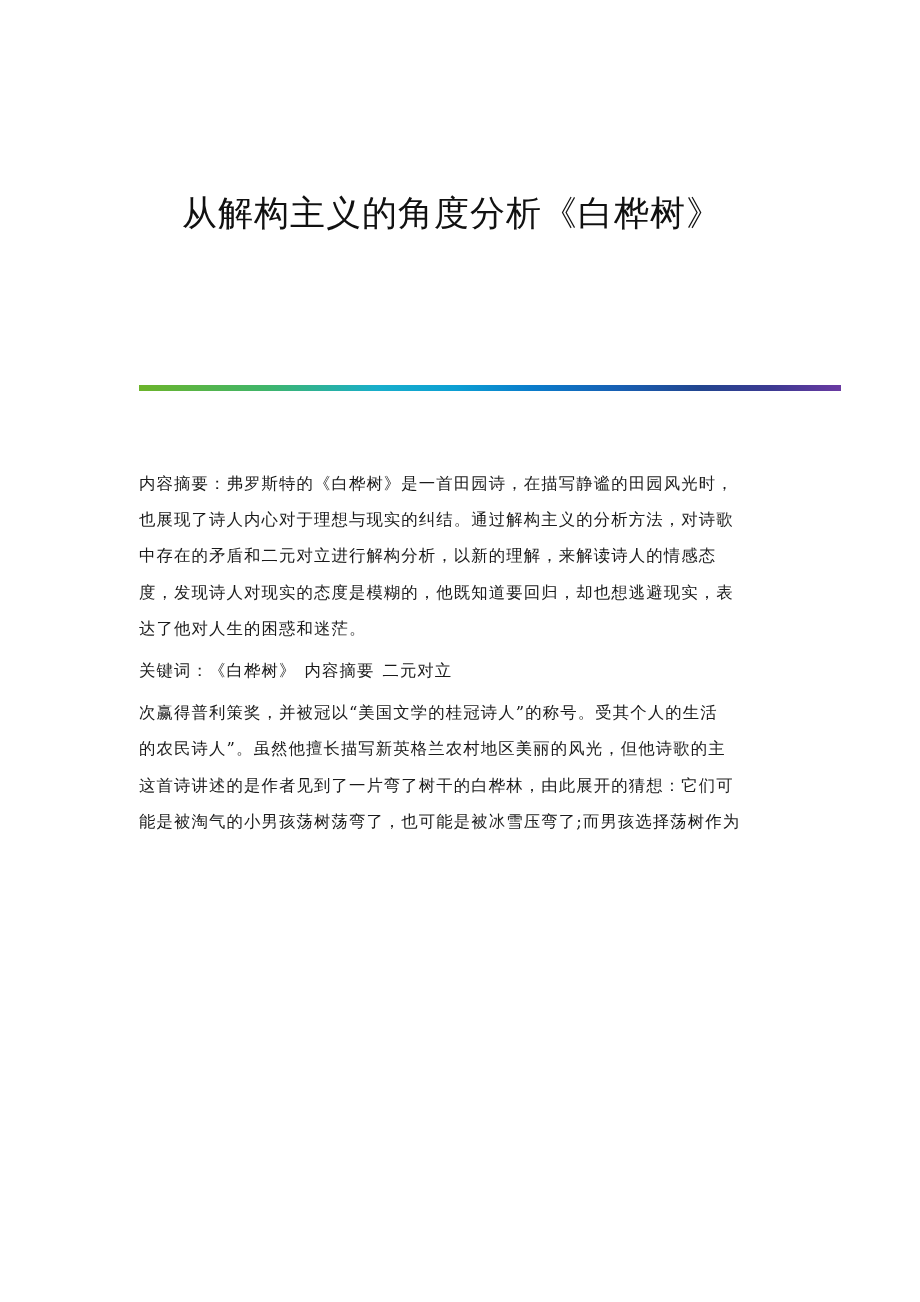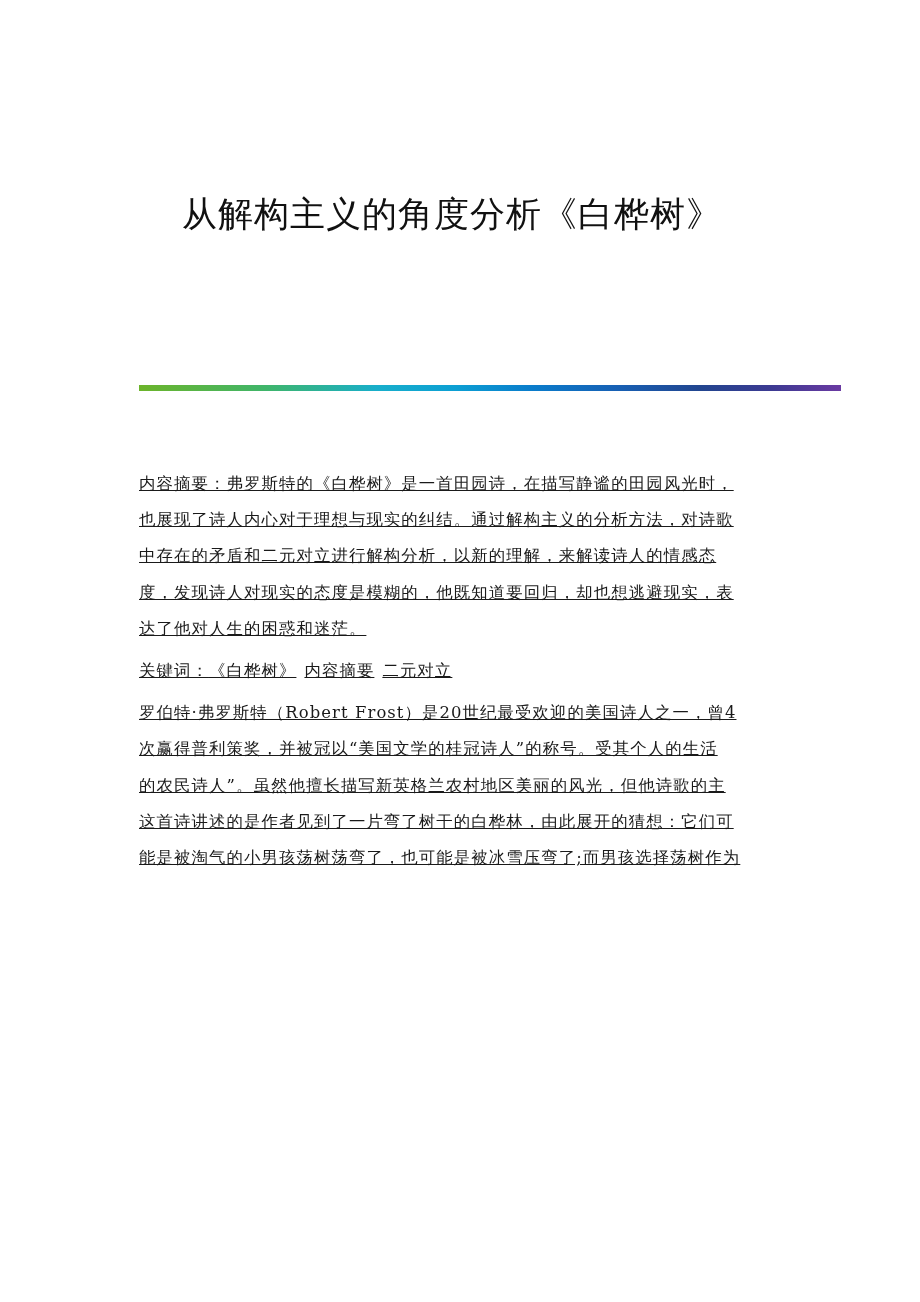--- a/index.html
+++ b/index.html
@@ -27,21 +27,21 @@
       left: 0;
       width: 920px;
       top: 186px;
       text-align: center;
       font-size: 35px;
       line-height: 56px;
       font-weight: normal;
       letter-spacing: 1px;
       margin: 0;
       color: #111111;
-      font-family: Liberation Sans, sans-serif;
+      font-family: Liberation Serif, serif;
     }
     .title-inner {
       display: inline-block;
       transform: translateX(-8px);
     }
     .divider {
       position: absolute;
       left: 139px;
       top: 385px;
       width: 702px;
@@ -59,21 +59,20 @@
     }
     .body-text {
       position: absolute;
       left: 139px;
       top: 466px;
       width: 640px;
       font-size: 16.4px;
       line-height: 36.2px;
       letter-spacing: 1.1px;
       color: #1a1a1a;
-      text-decoration: underline;
     }
     .body-text p {
       margin: 0;
       padding: 0;
     }
     .line {
       display: block;
       white-space: nowrap;
       height: 36.2px;
     }
@@ -108,21 +107,20 @@
 
     <div class="para-gap"></div>
 
     <p class="line">
       <span>关键词：</span><span>《白桦树》</span><span class="kw-sep"></span><span>内容摘要</span><span class="kw-sep"></span><span>二元对立</span>
     </p>
 
     <div class="para-gap"></div>
 
     <p>
-      <span class="line">罗伯特·弗罗斯特（Robert Frost）是20世纪最受欢迎的美国诗人之一，曾4</span>
       <span class="line">次赢得普利策奖，并被冠以“美国文学的桂冠诗人”的称号。受其个人的生活</span>
       <span class="line">的农民诗人”。虽然他擅长描写新英格兰农村地区美丽的风光，但他诗歌的主</span>
       <span class="line">这首诗讲述的是作者见到了一片弯了树干的白桦林，由此展开的猜想：它们可</span>
       <span class="line">能是被淘气的小男孩荡树荡弯了，也可能是被冰雪压弯了;而男孩选择荡树作为</span>
     </p>
 
   </div>
 </div>
 
 </body></html>

